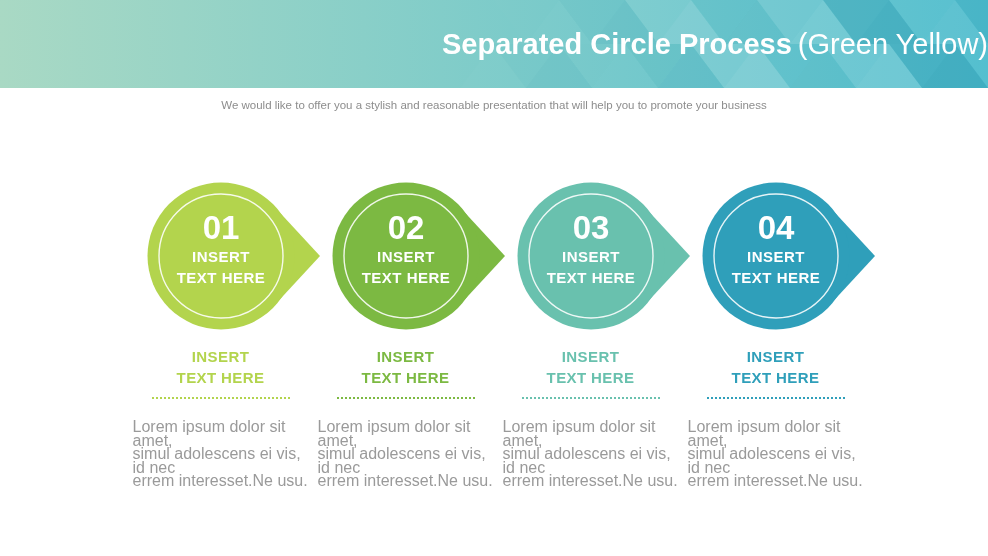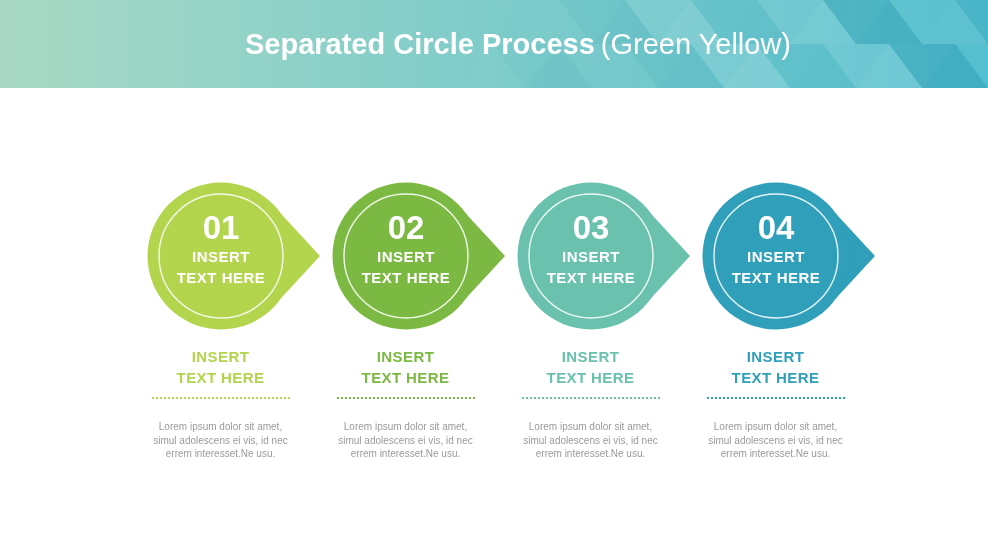--- a/index.html
+++ b/index.html
@@ -2,43 +2,43 @@
 <html><head>
 <meta charset="utf-8">
 <style>
   html,body{margin:0;padding:0;background:#ffffff;}
   body{font-family:"Liberation Sans",sans-serif;}
   .slide{position:relative;width:988px;height:556px;background:#ffffff;overflow:hidden;}
 
   
   .banner{position:absolute;top:0;left:0;width:988px;height:88px;background:linear-gradient(90deg,#a9d9c4,#52becf);}
   .banner .tri-pattern{position:absolute;top:0;right:0;height:88px;pointer-events:none;}
-  .banner h1{position:relative;z-index:2;margin:0;height:88px;line-height:88px;text-align:center;
+  .banner h1{position:relative;z-index:2;margin:0;height:88px;line-height:88px;text-align:right;
              color:#ffffff;font-size:29px;letter-spacing:0;white-space:nowrap;padding-left:48px;}
   .banner h1 .t-bold{font-weight:700;}
   .banner h1 .t-light{font-weight:400;margin-left:6px;}
 
   .subtitle{position:absolute;top:99px;left:0;width:988px;margin:0;text-align:center;
             font-size:11.5px;color:#8d8d8d;}
 
   
   .steps{position:absolute;top:181px;left:128px;display:flex;}
   .step{width:185px;position:relative;}
   .shape{display:block;width:180px;height:150px;margin-left:19px;overflow:visible;}
   .shape .tri,.shape .fill{fill:var(--c);}
   .shape .ring{fill:none;stroke:rgba(255,255,255,0.88);stroke-width:1.4px;}
   .shape text{fill:#ffffff;text-anchor:middle;font-family:"Liberation Sans",sans-serif;}
   .shape .num{font-size:33px;font-weight:700;}
   .shape .cl{font-size:15px;font-weight:700;letter-spacing:0.5px;}
 
   .step-label{margin-top:15px;text-align:center;color:var(--c);
               font-size:15px;font-weight:700;line-height:21px;letter-spacing:0.4px;}
   .dots{width:138px;margin:9px auto 0;height:0;border-top:2px dotted var(--c);}
-  .desc{width:176px;margin:21px auto 0;text-align:center;color:#9a9a9a;
-        font-size:10px;line-height:13.5px;white-space:pre-line;}
+  .desc{width:176px;margin:21px auto 0;color:#9a9a9a;
+        font-size:16px;line-height:13.5px;white-space:pre-line;}
 </style>
 </head>
 <body>
 
 <div class="slide">
 
   <div class="banner" style="background: linear-gradient(90deg, rgb(169, 217, 196), rgb(82, 190, 207));">
     <svg class="tri-pattern" width="594" height="88" viewBox="0 0 594 88" xmlns="http://www.w3.org/2000/svg">
         <polygon points="33,0 99,0 66,44" fill="#0f7e99" opacity="0.000"></polygon>
         <polygon points="0,44 66,44 33,0" fill="#ffffff" opacity="0.000"></polygon>
@@ -73,20 +73,21 @@
         <polygon points="495,44 561,44 528,88" fill="#0f7e99" opacity="0.208"></polygon>
         <polygon points="462,88 528,88 495,44" fill="#ffffff" opacity="0.134"></polygon>
         <polygon points="561,0 627,0 594,44" fill="#0f7e99" opacity="0.143"></polygon>
         <polygon points="528,44 594,44 561,0" fill="#ffffff" opacity="0.057"></polygon>
         <polygon points="561,44 627,44 594,88" fill="#ffffff" opacity="0.014"></polygon>
         <polygon points="528,88 594,88 561,44" fill="#0f7e99" opacity="0.258"></polygon>
       </svg>
     <h1><span class="t-bold">Separated Circle Process</span><span class="t-light">(Green Yellow)</span></h1>
   </div>
 
+  <p class="subtitle">We would like to offer you a stylish and reasonable presentation that will help you to promote your business</p>
 
   <div class="steps">
 
     <div class="step" style="--c: #b3d44d;">
       <svg class="shape" viewBox="0 0 180 150" xmlns="http://www.w3.org/2000/svg">
         <polygon class="tri" points="124,22 173,75 124,128"></polygon>
         <circle class="fill" cx="74" cy="75" r="73.5"></circle>
         <circle class="ring" cx="74" cy="75" r="62"></circle>
         <text class="num" x="74" y="58">01</text>
         <text class="cl" x="74" y="81">INSERT</text>

